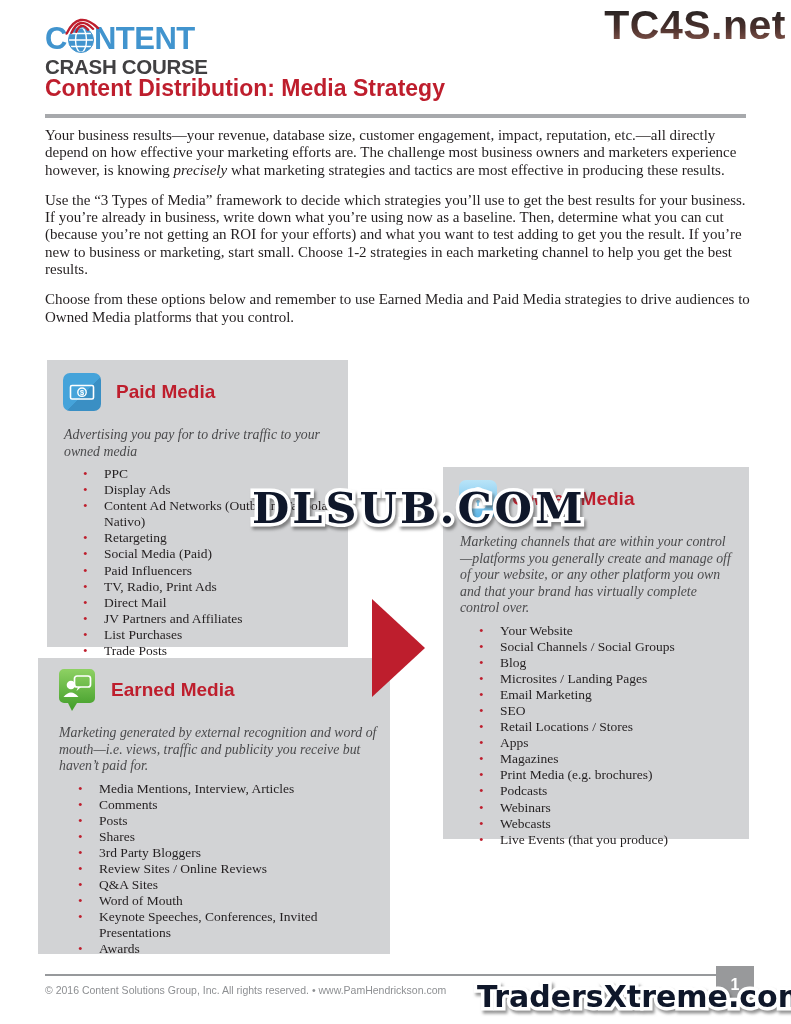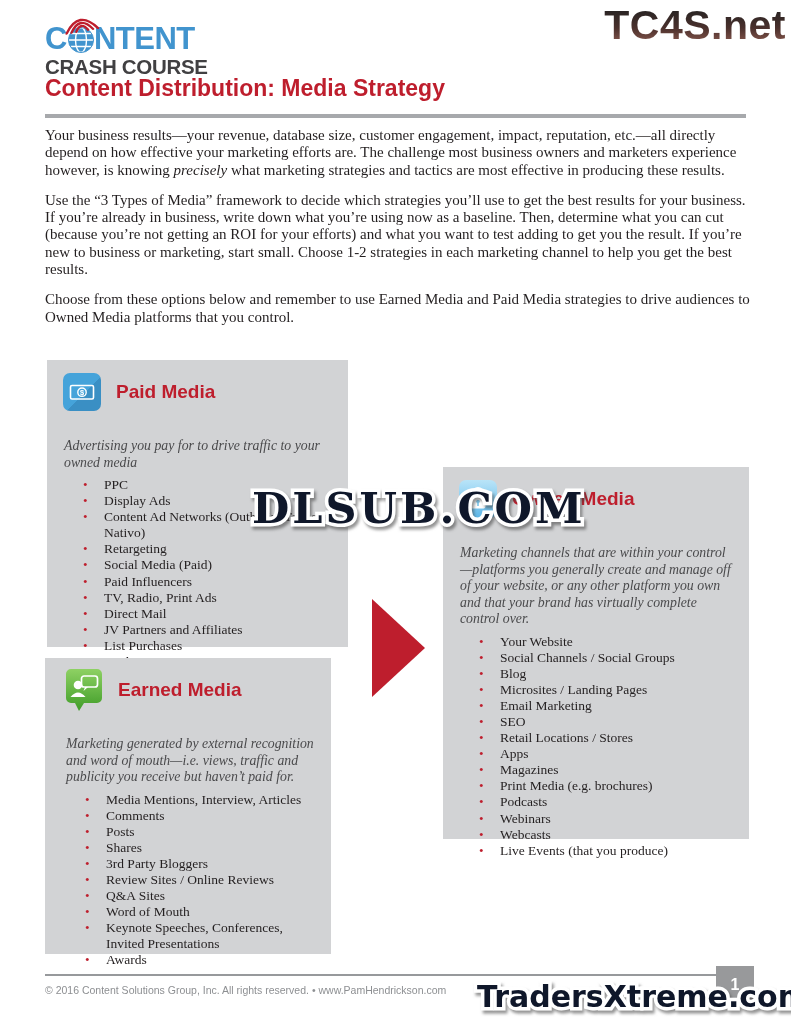--- a/index.html
+++ b/index.html
@@ -42,25 +42,25 @@
   .title-rule { position:absolute; left:45px; top:114px; width:701px; height:4px; background:#a7a9ac; }
 
   
   .body-copy { position:absolute; left:45px; top:127px; width:708px; font-size:15px; line-height:17.3px; }
   .body-copy p { margin-bottom:13px; }
   .body-copy em { font-style:italic; }
 
   
   .media-box { position:absolute; background:#d2d3d5; padding:11px 12px 0 16px; }
   .box-paid   { left:47px;  top:360px; width:301px; height:287px; }
-  .box-earned { left:45px;  top:658px; width:286px; height:296px;padding-left:20px; }
+  .box-earned { left:38px;  top:658px; width:352px; height:296px;padding-left:20px; }
   .box-owned  { left:443px; top:467px; width:306px; height:372px; }
   .box-header { display:flex; align-items:center; gap:15px; height:42px; }
   .box-title  { font-family:"Liberation Sans", sans-serif; font-weight:bold; font-size:19px; color:#be1e2d; }
-  .box-desc   { font-style:italic; font-size:13.8px; line-height:16.5px; color:#4a4a4c; margin:25px 0 6px 1px; }
+  .box-desc   { font-style:italic; font-size:13.8px; line-height:16.5px; color:#4a4a4c; margin:14px 0 6px 1px; }
   .media-box ul { list-style:none; margin:0; padding:0 0 0 18px; }
   .media-box li {
     position:relative; padding-left:23px;
     font-size:13.5px; line-height:16.1px; color:#231f20;
   }
   .media-box li::before {
     content:"\2022"; position:absolute; left:2px; top:0;
     color:#be1e2d; font-size:13px;
   }
 

